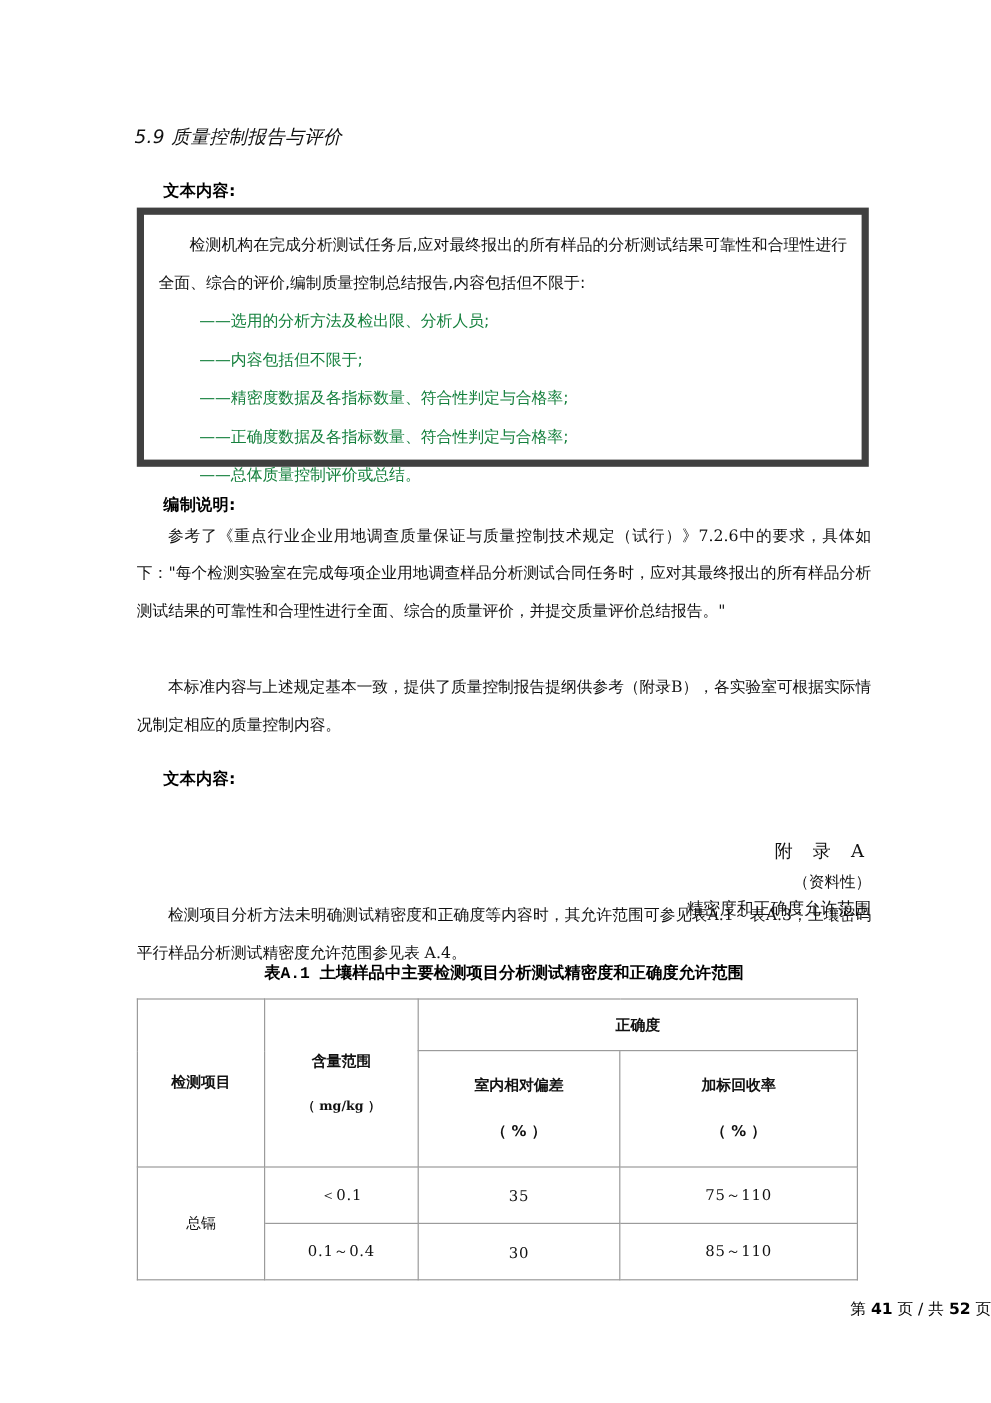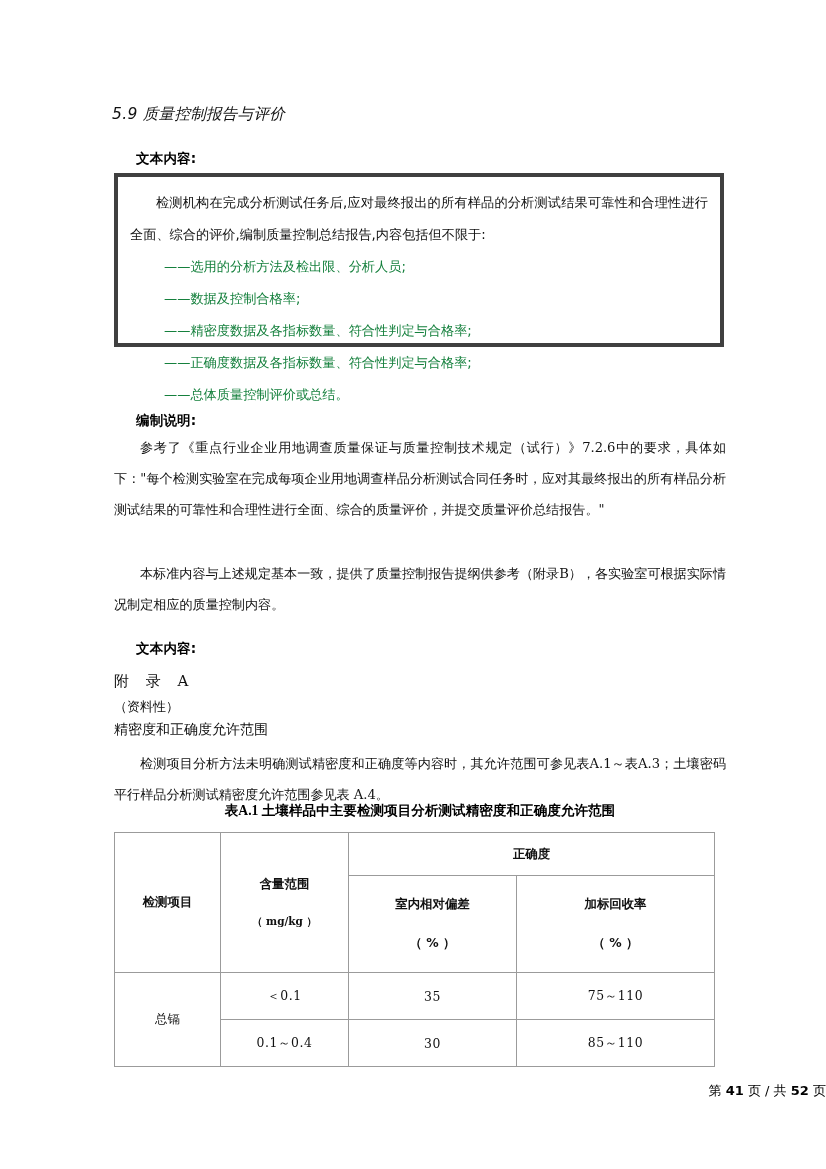--- a/index.html
+++ b/index.html
@@ -53,22 +53,22 @@
   #lbl-text1 { left: 136px; top: 150px; }
   #lbl-compile { left: 136px; top: 412px; }
   #lbl-text2 { left: 136px; top: 640px; }
 
   
   .quote-box {
     position: absolute;
     left: 114px;
     top: 173px;
     width: 610px;
-    height: 174px;
-    border: 4px solid #404040;
+    height: 216px;
+    border: 6px solid #404040;
     box-sizing: border-box;
     background: #ffffff;
   }
   .quote-box .qline {
     font-size: 13.2px;
     line-height: 32px;
     color: #15803d;
     white-space: nowrap;
     font-family: "DejaVu Sans", "Liberation Sans", sans-serif;
   }
@@ -99,38 +99,39 @@
   }
   #para-ref { top: 432px; }
   #para-std { top: 558px; }
   #para-intro { top: 748px; text-indent: 26px; }
 
   
   .appendix {
     position: absolute;
     left: 114px;
     width: 612px;
-    text-align: left;
-    font-family: "DejaVu Serif", "Liberation Serif", serif;
-    color: #111;
+    text-align: right;
+    font-family: "DejaVu Serif", "Liberation Serif", serif;
+    color: #111;
+    margin-top: 28px;
   }
   #app-a   { top: 672px; font-size: 15px; letter-spacing: 6px; }
   #app-kind{ top: 698px; font-size: 13px; }
   #app-sub { top: 721px; font-size: 14px; }
 
   
   .table-caption {
     position: absolute;
     left: 114px;
     top: 802px;
     width: 612px;
     text-align: center;
     font-size: 13.6px;
     font-weight: bold;
-    font-family: Liberation Serif, serif;
+    font-family: Liberation Mono, monospace;
     color: #000;
   }
 
   
   table.atable {
     position: absolute;
     left: 114px;
     top: 832px;
     width: 600px;
     border-collapse: collapse;
@@ -195,21 +196,21 @@
   <div class="content">
 
     <div class="sec-heading">5.9 质量控制报告与评价</div>
 
     <div class="label-bold" id="lbl-text1">文本内容:</div>
 
     <div class="quote-box">
       <div class="qpara">检测机构在完成分析测试任务后,应对最终报出的所有样品的分析测试结果可靠性和合理性进行全面、综合的评价,编制质量控制总结报告,内容包括但不限于:</div>
       <div class="qitems">
         <div class="qline">——选用的分析方法及检出限、分析人员;</div>
-        <div class="qline">——数据及控制合格率;</div>
+        <div class="qline">——内容包括但不限于;</div>
         <div class="qline">——精密度数据及各指标数量、符合性判定与合格率;</div>
         <div class="qline">——正确度数据及各指标数量、符合性判定与合格率;</div>
         <div class="qline">——总体质量控制评价或总结。</div>
       </div>
     </div>
 
     <div class="label-bold" id="lbl-compile">编制说明:</div>
 
     <div class="body-para" id="para-ref">参考了《重点行业企业用地调查质量保证与质量控制技术规定（试行）》7.2.6中的要求，具体如下："每个检测实验室在完成每项企业用地调查样品分析测试合同任务时，应对其最终报出的所有样品分析测试结果的可靠性和合理性进行全面、综合的质量评价，并提交质量评价总结报告。"</div>
 

